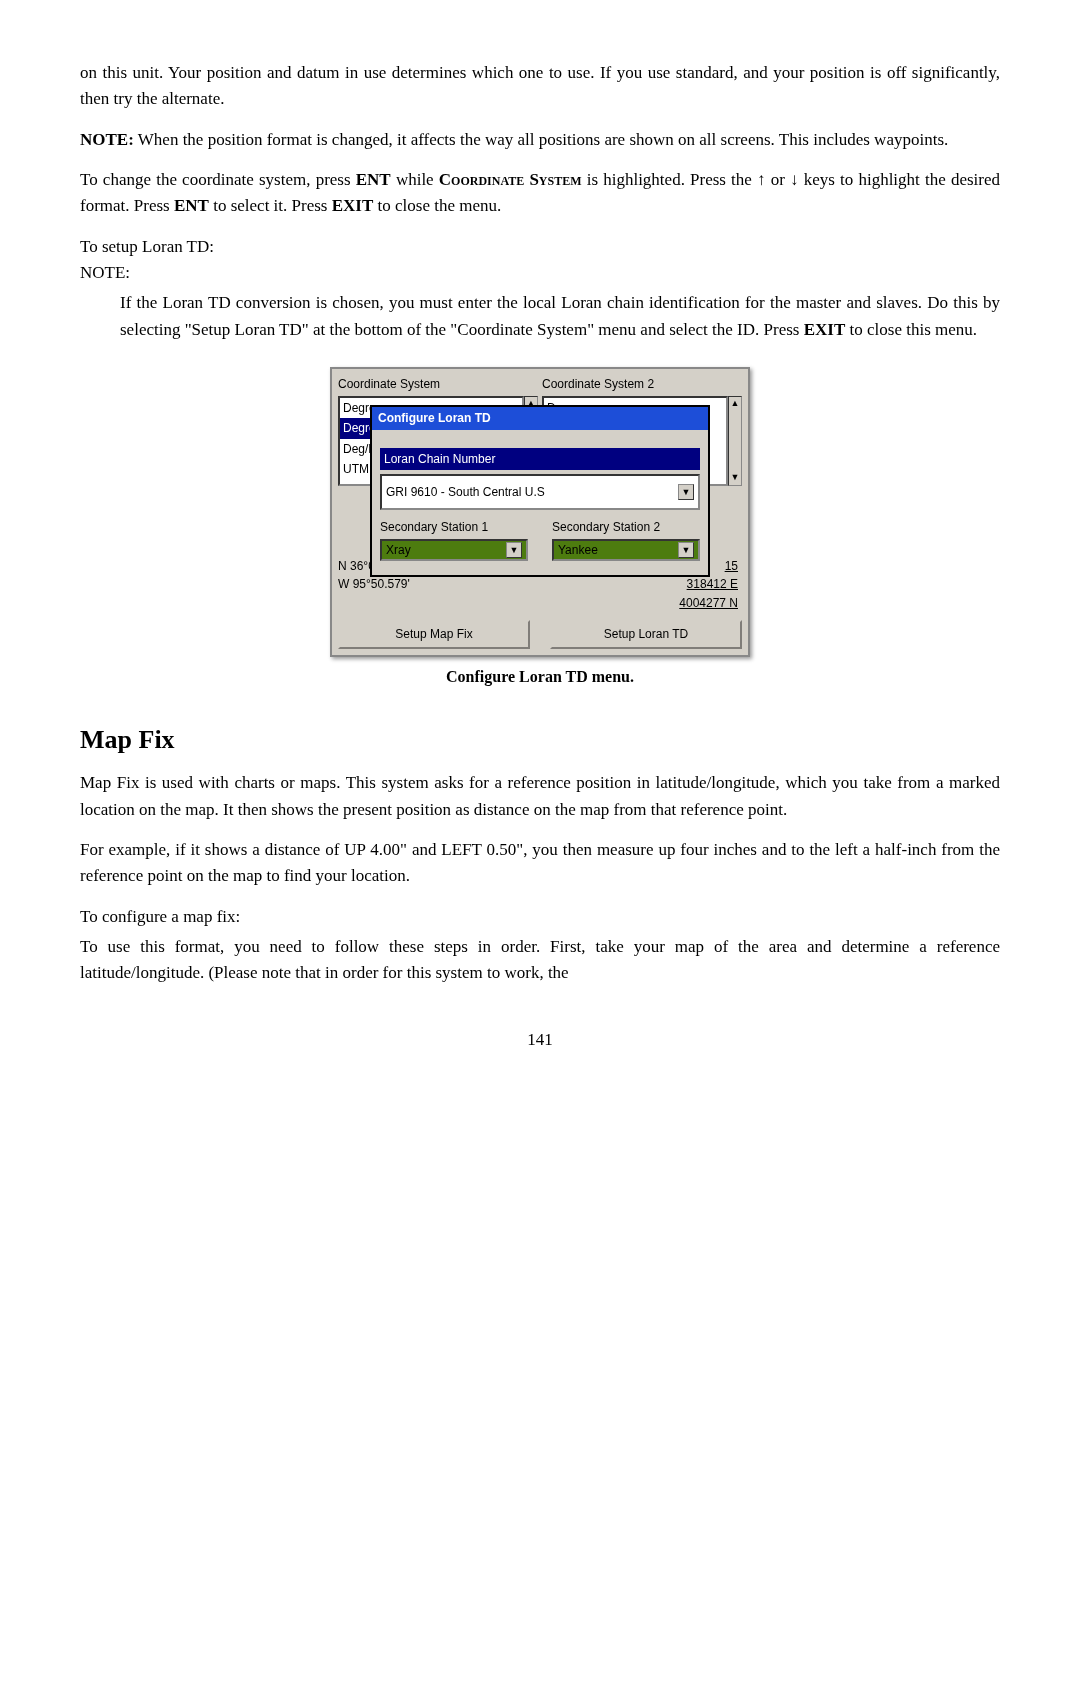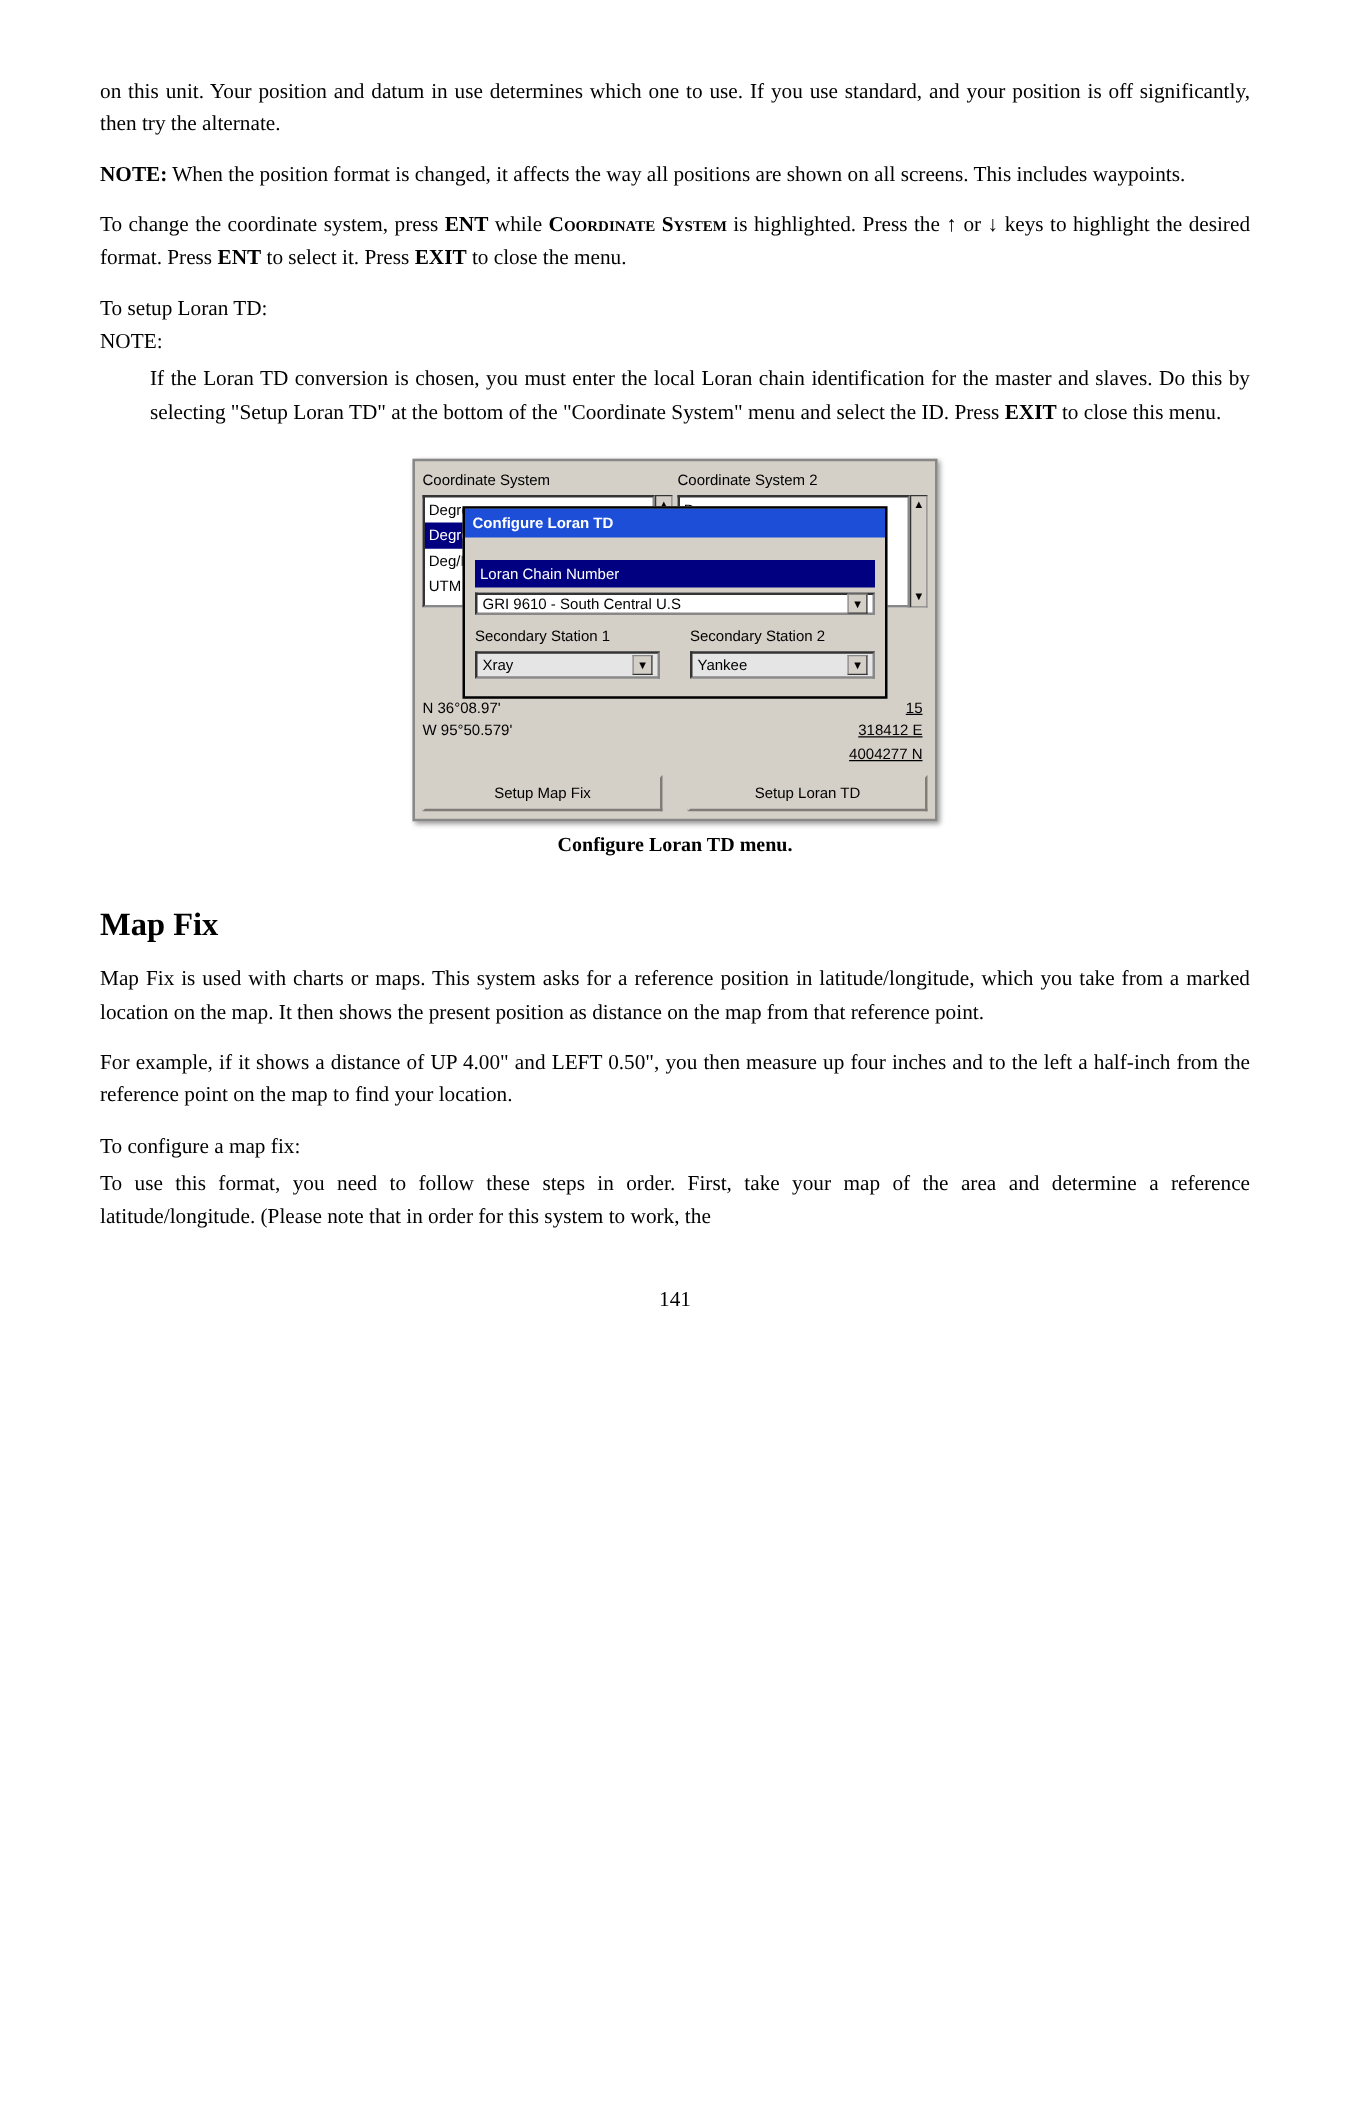--- a/index.html
+++ b/index.html
@@ -140,21 +140,21 @@
       margin-bottom: 8px;
     }
 
     .loran-select {
       border: 2px inset #888;
       background: #ffffff;
       font-size: 12px;
       font-family: Arial, sans-serif;
       padding: 2px 4px;
       width: 100%;
-      height: 18px;
+      height: 36px;
     }
 
     .loran-stations-row {
       display: flex;
       gap: 24px;
       margin-bottom: 6px;
     }
 
     .loran-station-col {
       flex: 1;
@@ -163,21 +163,21 @@
     .loran-station-label {
       font-size: 12px;
       font-family: Arial, sans-serif;
       margin-bottom: 2px;
     }
 
     .loran-station-select {
       display: flex;
       align-items: center;
       border: 2px inset #888;
-      background: #e5e5e5;
+      background: #4d7c0f;
       font-size: 12px;
       font-family: Arial, sans-serif;
       padding: 2px 4px;
       width: 100%;
       height: 22px;
     }
 
     
     .coords-row {
       display: flex;

